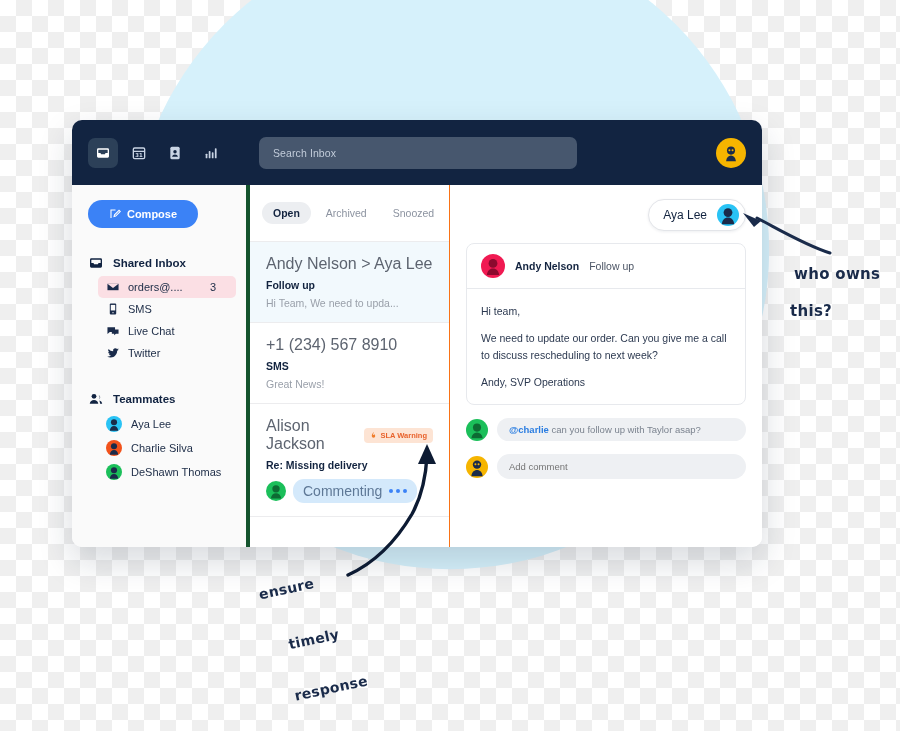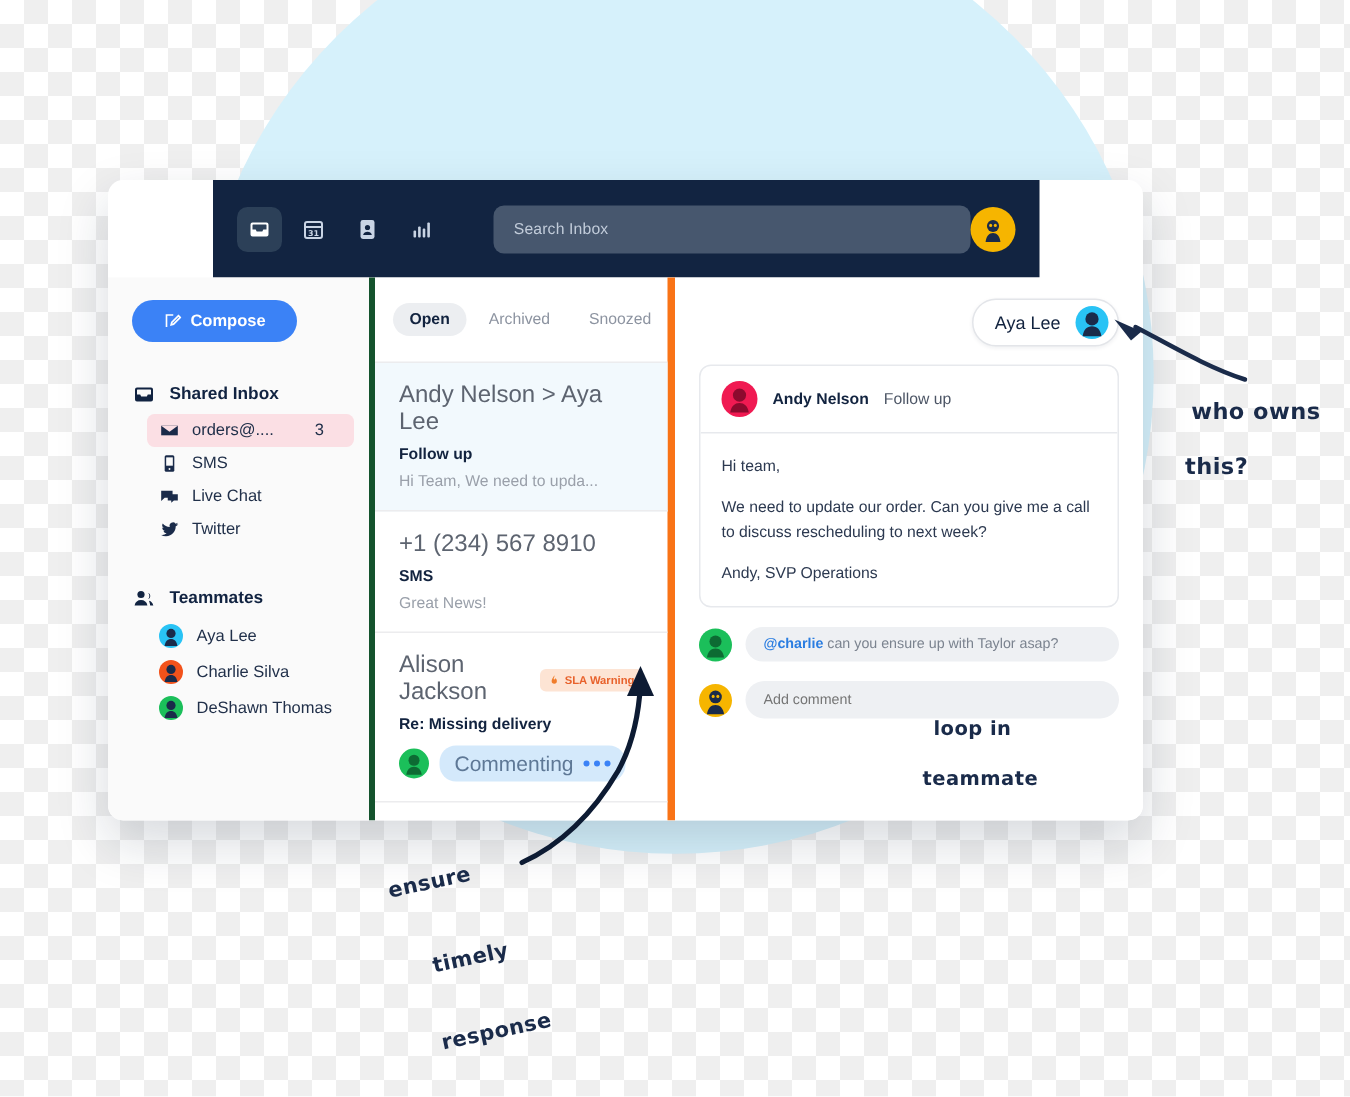--- a/index.html
+++ b/index.html
@@ -43,21 +43,20 @@
     left: 72px;
     top: 120px;
     width: 690px;
     height: 427px;
     border-radius: 10px;
     background: #ffffff;
     box-shadow: 0 14px 34px rgba(20,35,60,.17);
     overflow: hidden;
     display: flex;
     flex-direction: column;
-    align-items: center;
   }
 
   
   #topbar {
     height: 65px;
     background: #122441;
     display: flex;
     align-items: center;
     padding: 0 16px;
     flex: 0 0 65px;
@@ -143,21 +142,21 @@
     padding: 4px 8px;
     font-size: 11px;
     color: #21304a;
   }
   .mate-av { width: 16px; height: 16px; border-radius: 50%; flex: 0 0 16px; }
 
   
   #list-col {
     width: 200px;
     flex: 0 0 200px;
-    border-right: 5px solid #f97316;
+    border-right: 1px solid #f97316;
     background: #fff;
     display: flex; flex-direction: column;
   }
   #tabs {
     display: flex; align-items: center; gap: 4px;
     padding: 17px 12px;
     border-bottom: 1px solid #ececee;
   }
   .tab {
     padding: 5px 11px;
@@ -533,21 +532,21 @@
           </div>
         </div>
 
         <div class="comment-row">
           <span class="comment-av" style="background:#1bbf5a">
             <svg width="22" height="22" viewBox="0 0 24 24">
                 <circle cx="12" cy="9.4" r="4.4" fill="#0d6b33"></circle>
                 <path d="M5.8 21c.6-4.2 2.9-6.4 6.2-6.4s5.6 2.2 6.2 6.4z" fill="#0d6b33"></path>
               </svg>
           </span>
-          <span class="comment-bubble"><span class="mention">@charlie</span><span> can you ensure up with Taylor asap?</span></span>
+          <span class="comment-bubble"><span class="mention">@charlie</span><span> can you follow up with Taylor asap?</span></span>
         </div>
 
         <div class="comment-row" id="add-comment-row">
           <span class="comment-av" style="background:#f6b500">
             <svg width="22" height="22" viewBox="0 0 24 24">
                 <path d="M5.8 22c.6-4.4 2.9-6.7 6.2-6.7s5.6 2.3 6.2 6.7z" fill="#1a2b4a"></path>
                 <circle cx="12" cy="9.4" r="4.6" fill="#1a2b4a"></circle>
                 <circle cx="10.3" cy="9" r="1.1" fill="#f6b500"></circle>
                 <circle cx="13.7" cy="9" r="1.1" fill="#f6b500"></circle>
               </svg>
@@ -560,24 +559,20 @@
 
   <svg class="arrow-svg" style="left:735px; top:205px;" width="110" height="60">
     <path d="M95 48 C 70 40, 45 25, 22 13" stroke="#1a2b4a" stroke-width="3" fill="none" stroke-linecap="round"></path>
     <path d="M8 8 L 26 16 L 19 22 Z" fill="#1a2b4a"></path>
   </svg>
   <div class="hand" id="ann-owner">
     <span class="l1">who owns</span>
     <span class="l2">this?</span>
   </div>
 
-  <div class="hand" id="ann-loop">
-    <span class="l1">loop in</span>
-    <span class="l2">teammate</span>
-  </div>
 
   <svg class="arrow-svg" style="left:330px; top:440px;" width="120" height="140">
     <path d="M18 135 C 40 125, 62 108, 82 74 C 92 56, 96 34, 97 16" stroke="#0d1b33" stroke-width="3.4" fill="none" stroke-linecap="round"></path>
     <path d="M97 4 L 106 24 L 88 24 Z" fill="#0d1b33"></path>
   </svg>
   <div class="hand" id="ann-timely">
     <span class="l1">ensure</span>
     <span class="l2">timely</span>
     <span class="l3">response</span>
   </div>

